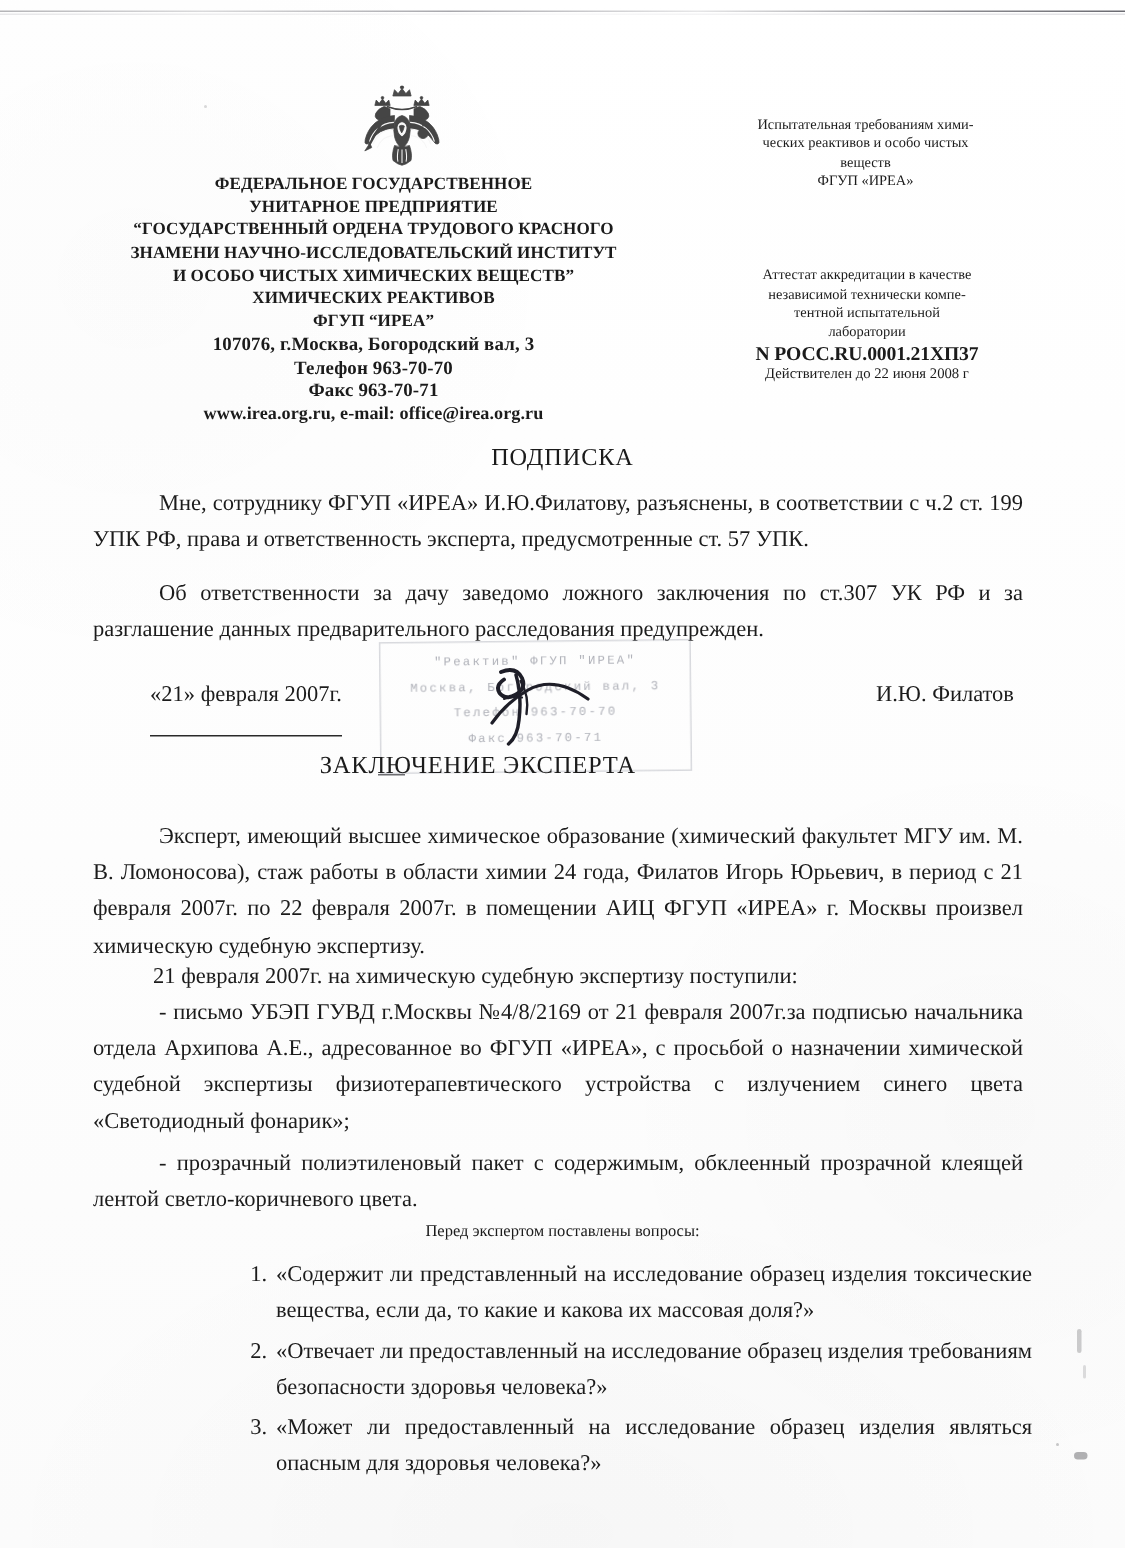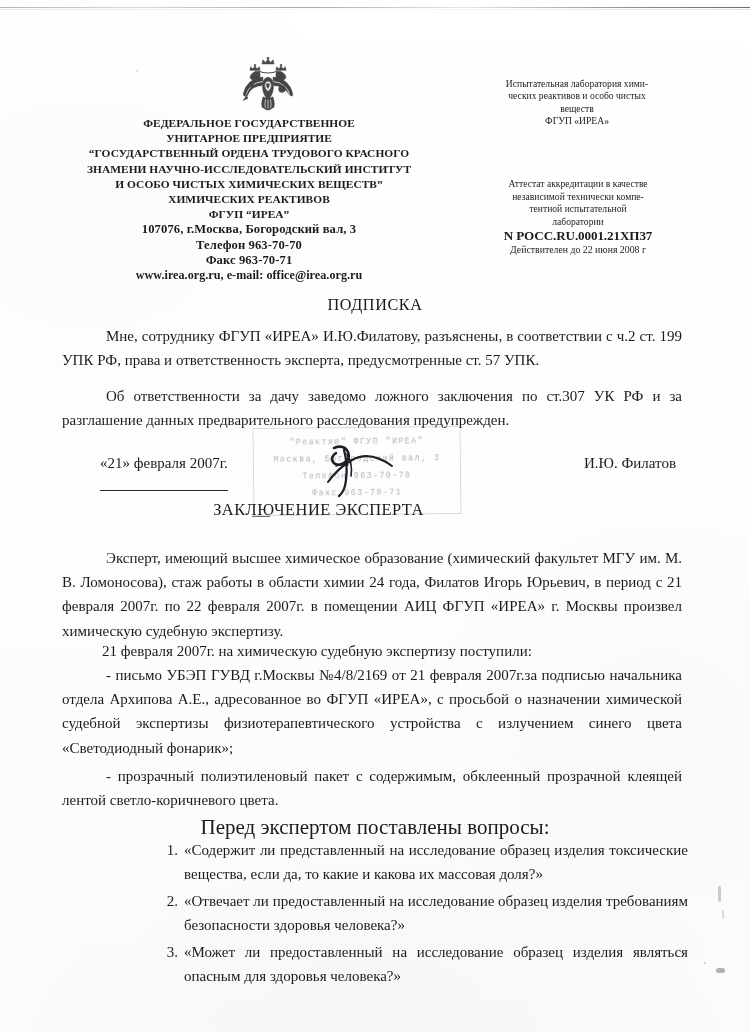--- a/index.html
+++ b/index.html
@@ -205,21 +205,21 @@
     text-indent: 40px;
   }
   #para-5 { top: 663px; text-indent: 44px; }
   #para-6 { top: 764px; text-indent: 44px; }
 
   #title-questions {
     position: absolute;
     left: 0; top: 815px;
     width: 750px;
     text-align: center;
-    font-size: 21px;
+    font-size: 11px;
   }
 
   #questions {
     position: absolute;
     left: 158px; top: 838px;
     width: 530px;
     margin: 0;
     padding: 0;
     list-style: none;
     font-size: 15px;
@@ -320,21 +320,21 @@
     <div class="l-line">И ОСОБО ЧИСТЫХ ХИМИЧЕСКИХ ВЕЩЕСТВ”</div>
     <div class="l-line">ХИМИЧЕСКИХ РЕАКТИВОВ</div>
     <div class="l-line">ФГУП “ИРЕА”</div>
     <div class="l-big">107076, г.Москва, Богородский вал, 3</div>
     <div class="l-big">Телефон 963-70-70</div>
     <div class="l-big">Факс 963-70-71</div>
     <div class="l-web">www.irea.org.ru, e-mail: office@irea.org.ru</div>
   </div>
 
   <div id="letterhead-right">
-    <div>Испытательная лаборатория хими-</div>
+    <div>Испытательная требованиям хими-</div>
     <div>ческих реактивов и особо чистых</div>
     <div>веществ</div>
     <div>ФГУП «ИРЕА»</div>
   </div>
 
   <div id="accred-block">
     <div>Аттестат аккредитации в качестве</div>
     <div>независимой технически компе-</div>
     <div>тентной  испытательной</div>
     <div>лаборатории</div>

